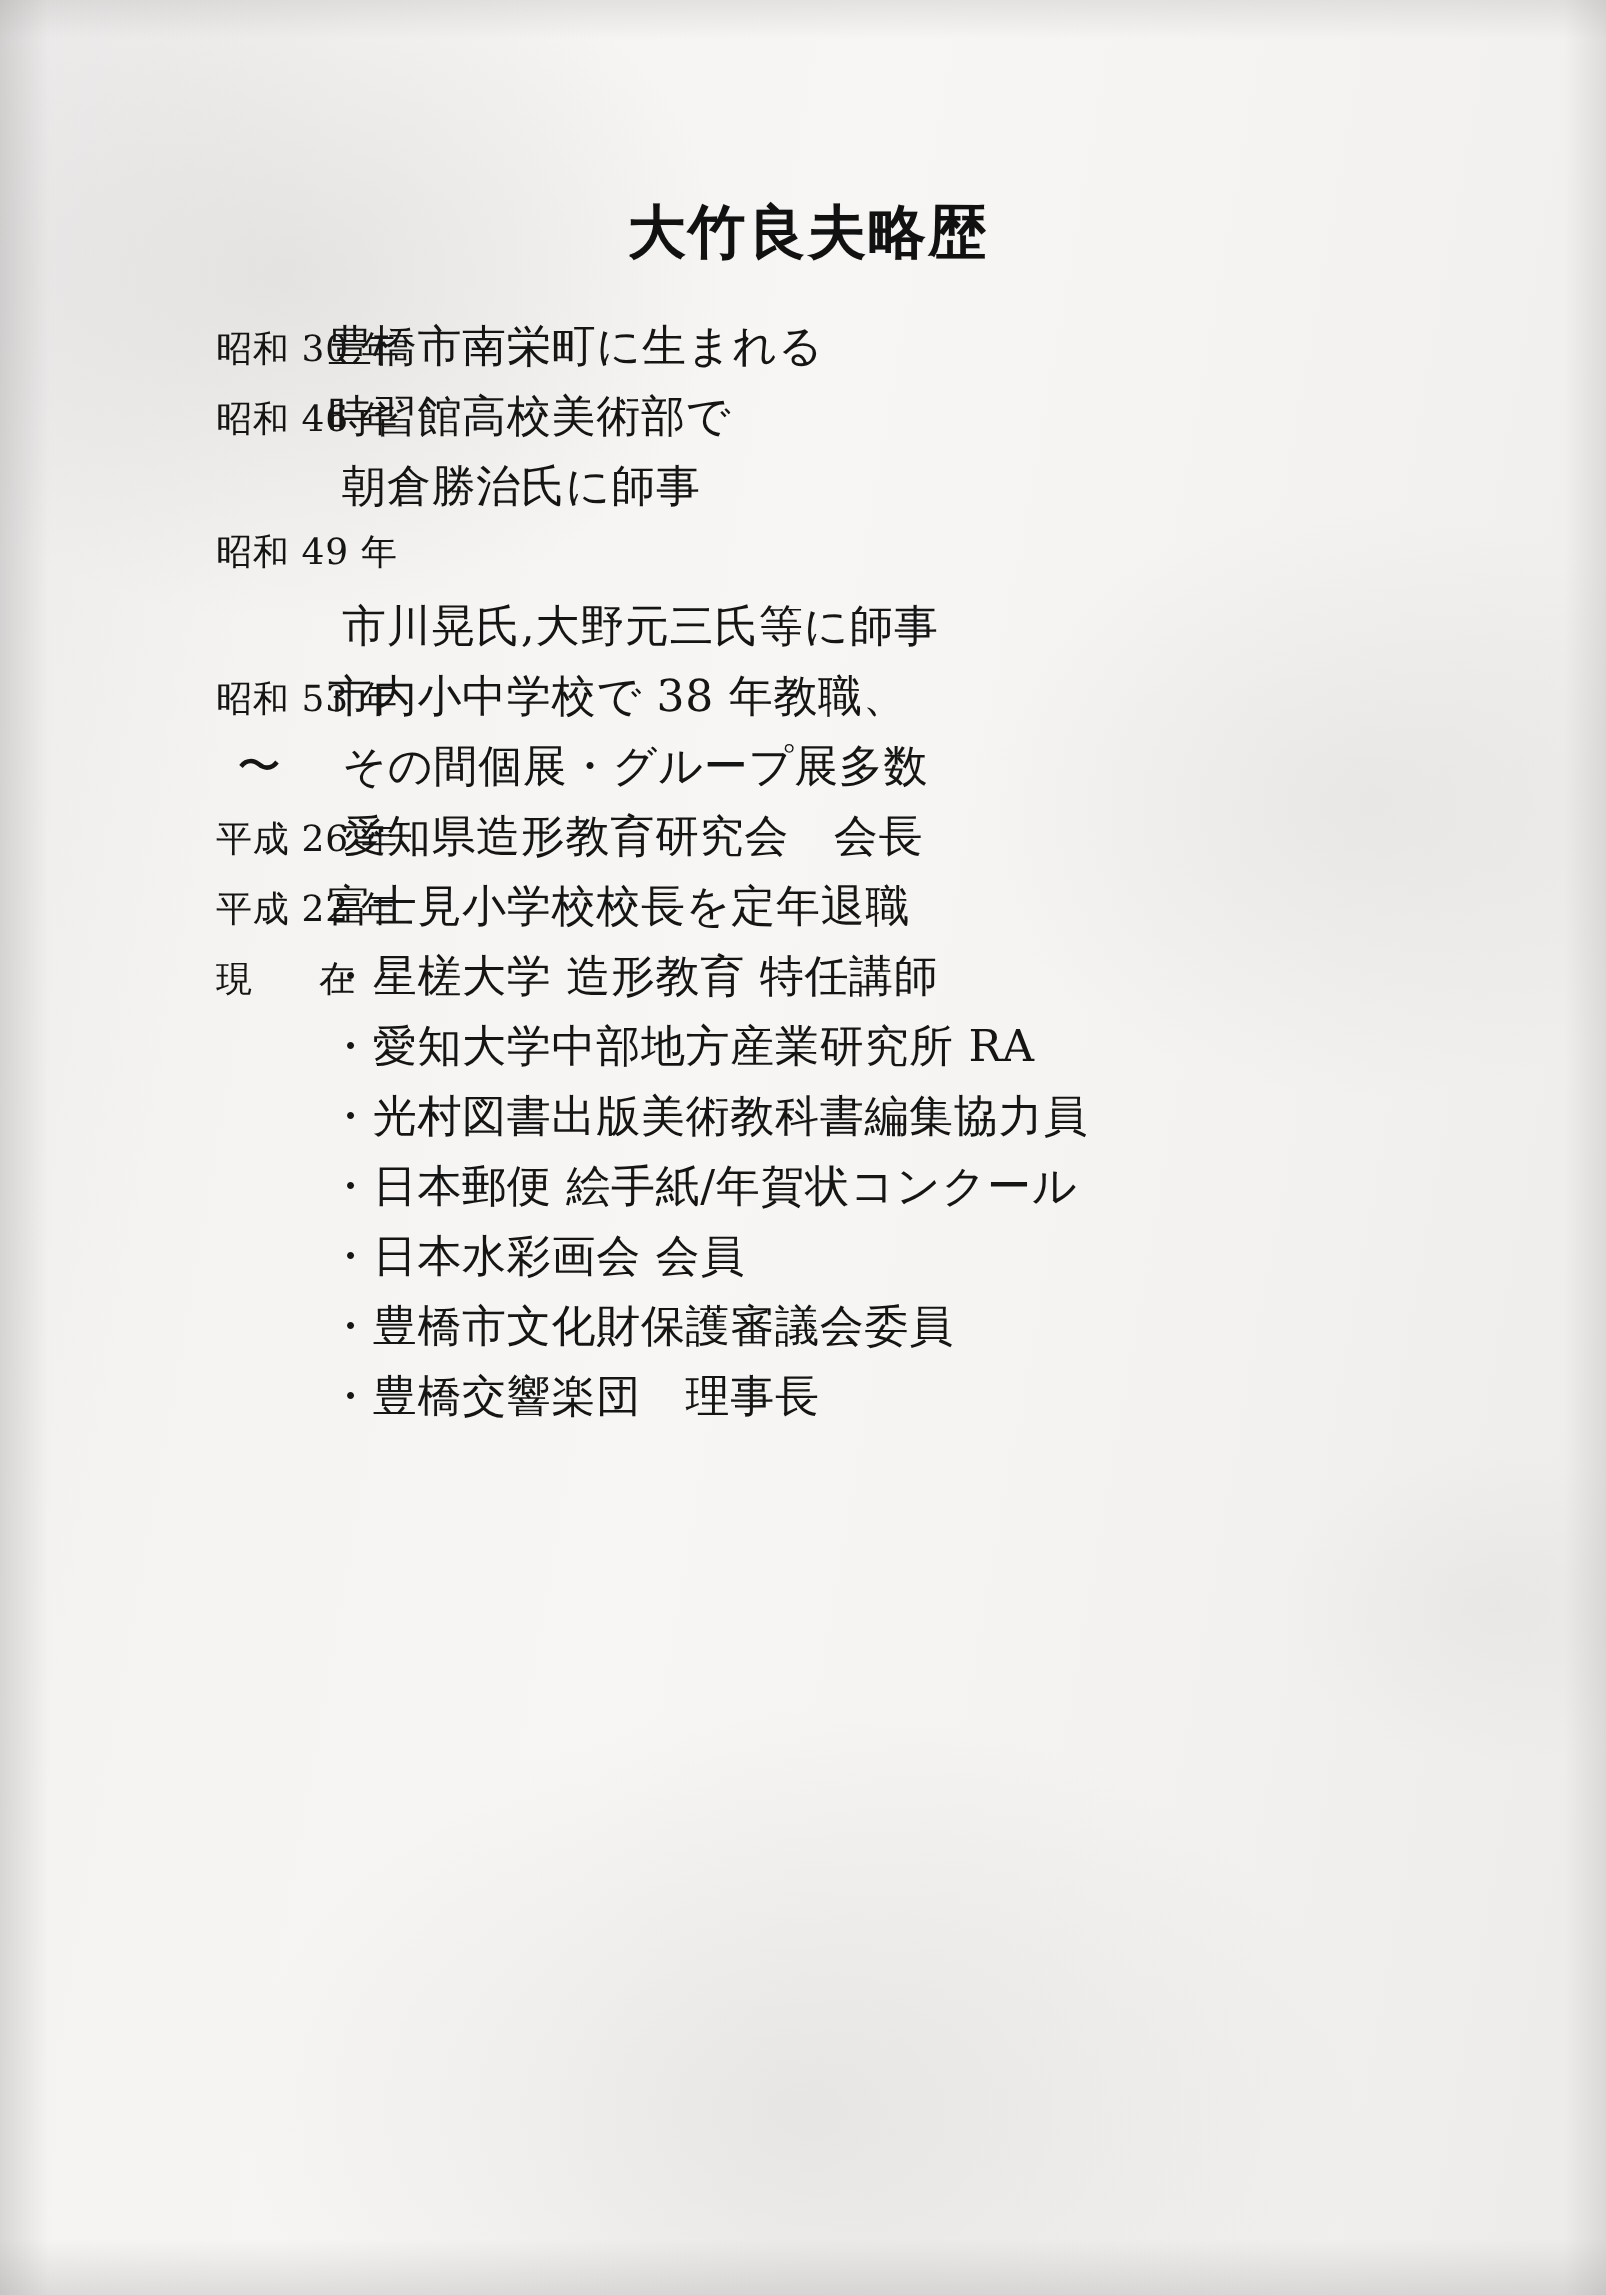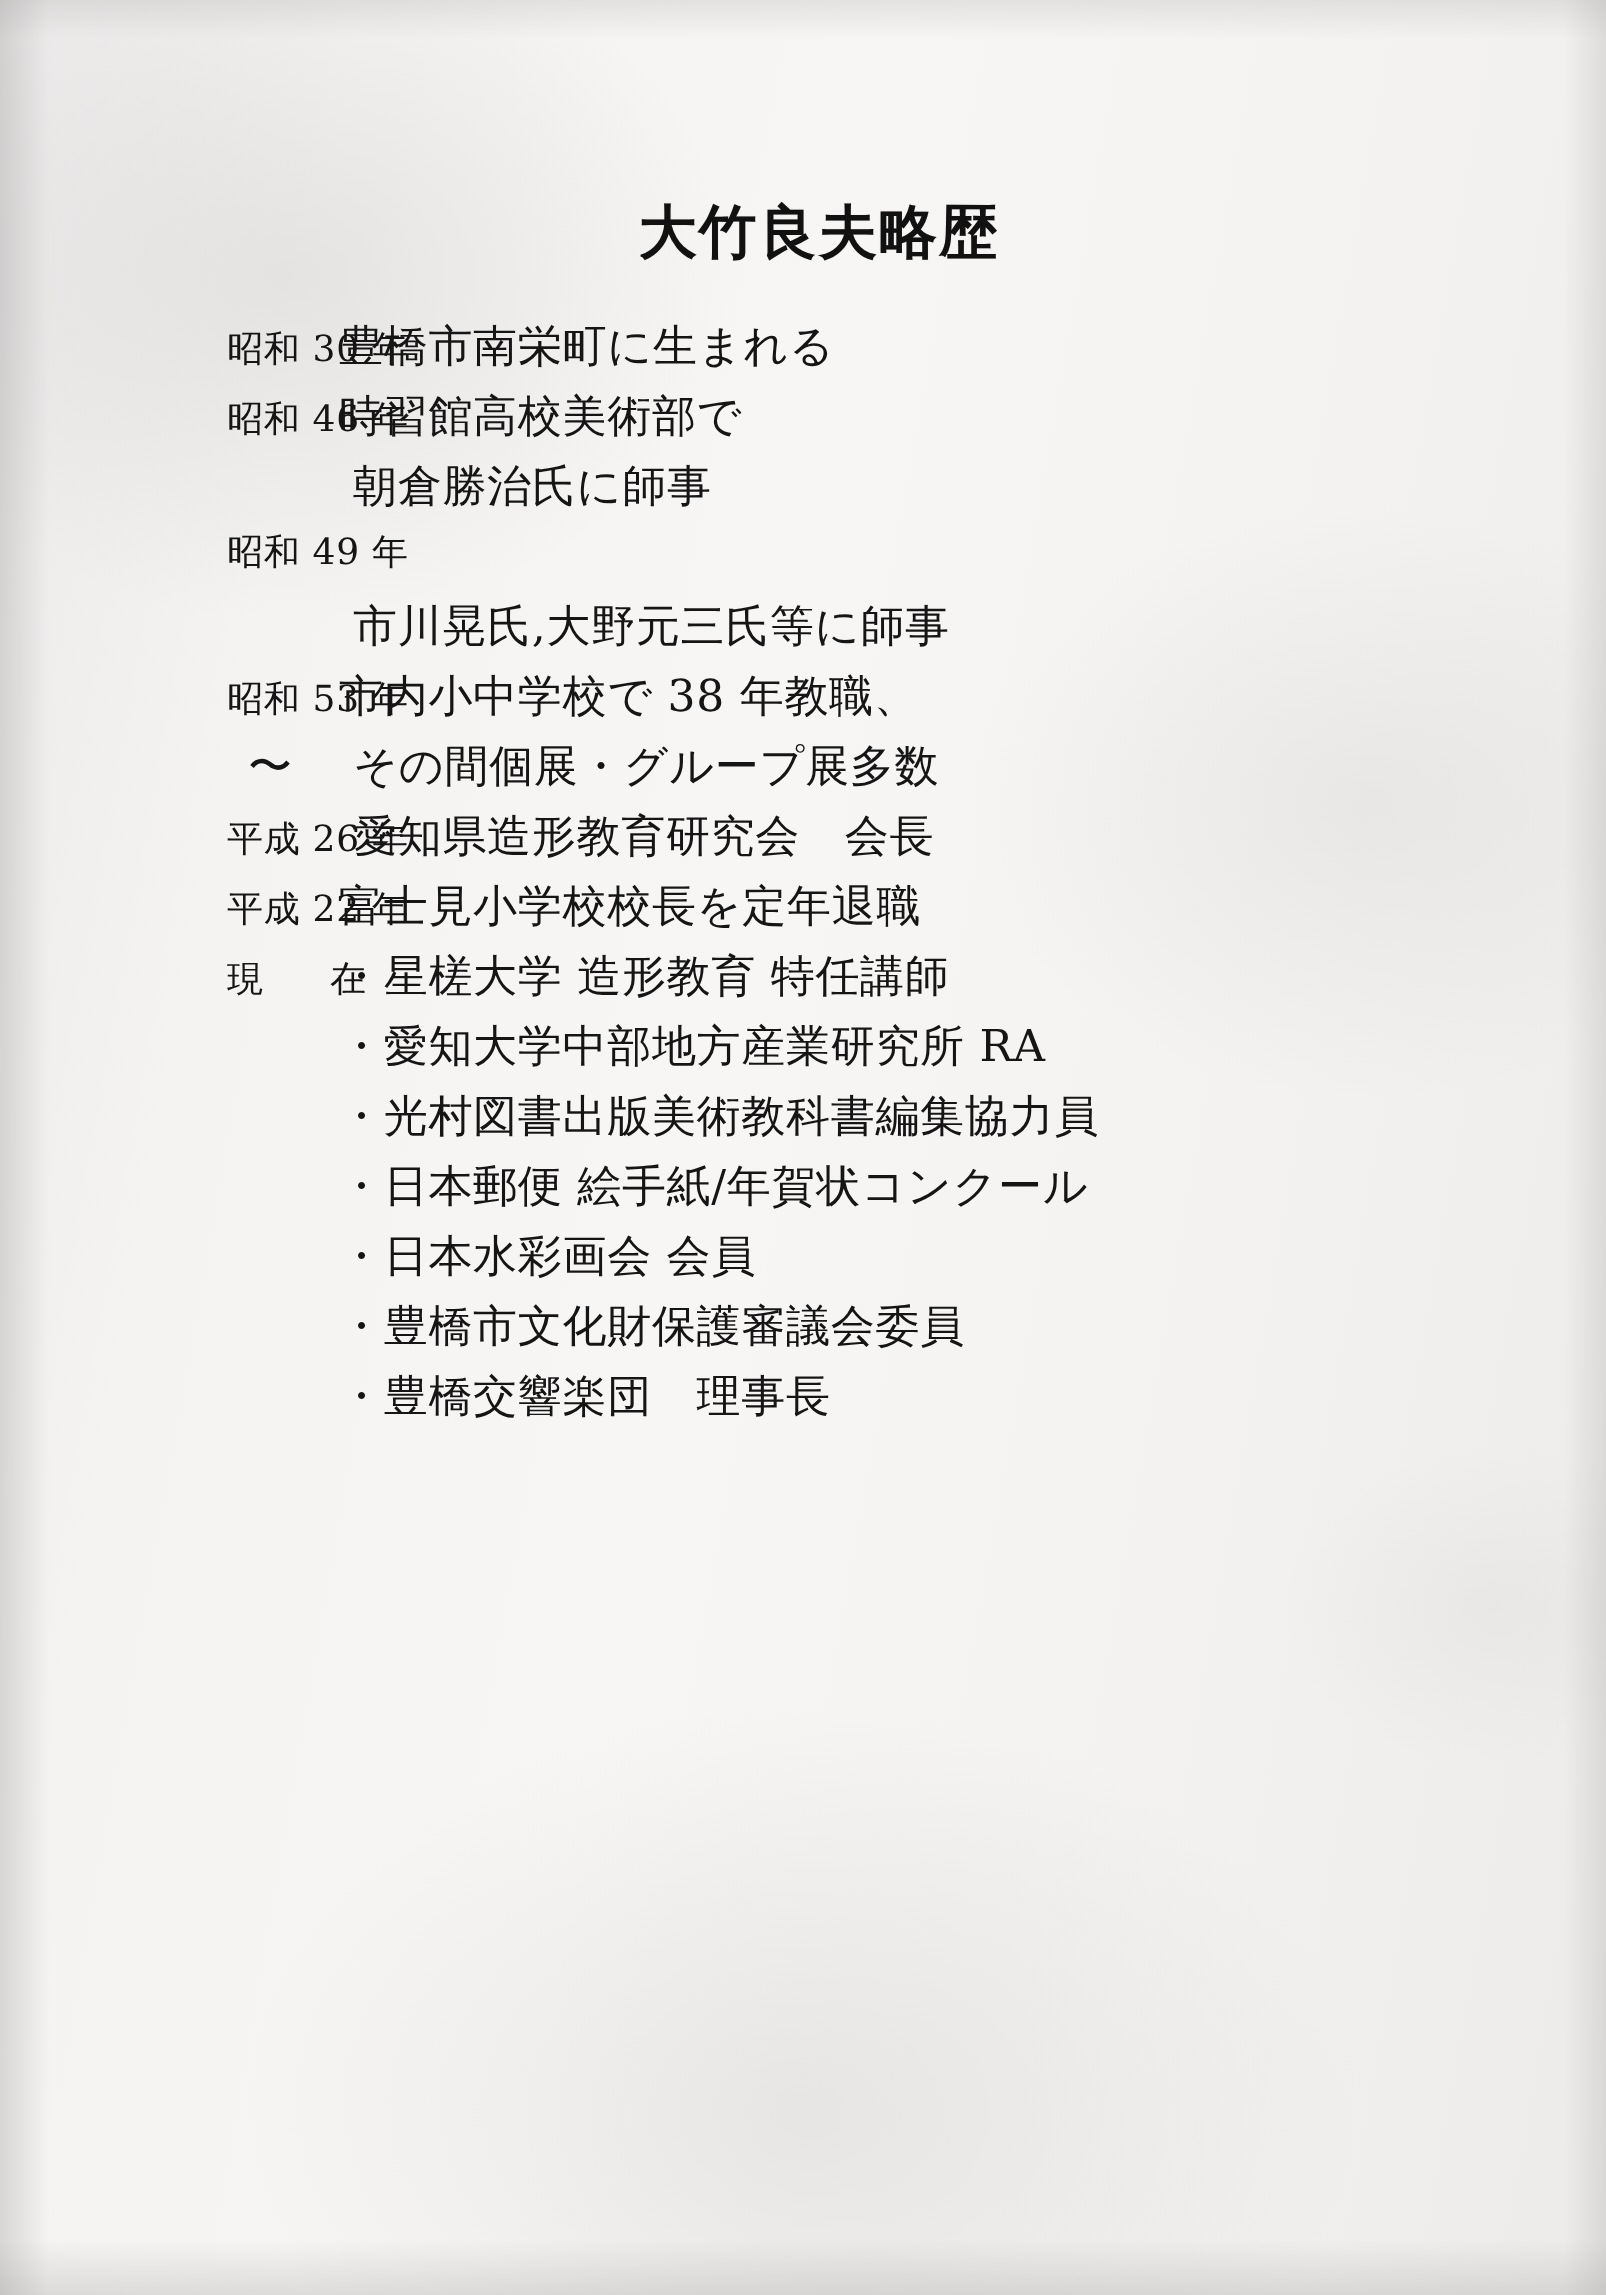--- a/index.html
+++ b/index.html
@@ -41,21 +41,21 @@
     pointer-events: none;
     background:
       linear-gradient(to right, rgba(150,148,146,0.30) 0px, rgba(255,255,255,0) 49px),
       linear-gradient(to left, rgba(150,148,146,0.22) 0px, rgba(255,255,255,0) 42px),
       linear-gradient(to bottom, rgba(150,148,146,0.20) 0px, rgba(255,255,255,0) 39px),
       linear-gradient(to top, rgba(150,148,146,0.26) 0px, rgba(255,255,255,0) 56px);
   }
 
   .content {
     position: absolute;
-    left: 16px;
+    left: 5px;
     top: 0;
     width: 1284px;
     height: 2295px;
   }
 
   .doc-title {
     position: absolute;
     top: 195px;
     left: 0;
     width: 1606px;

